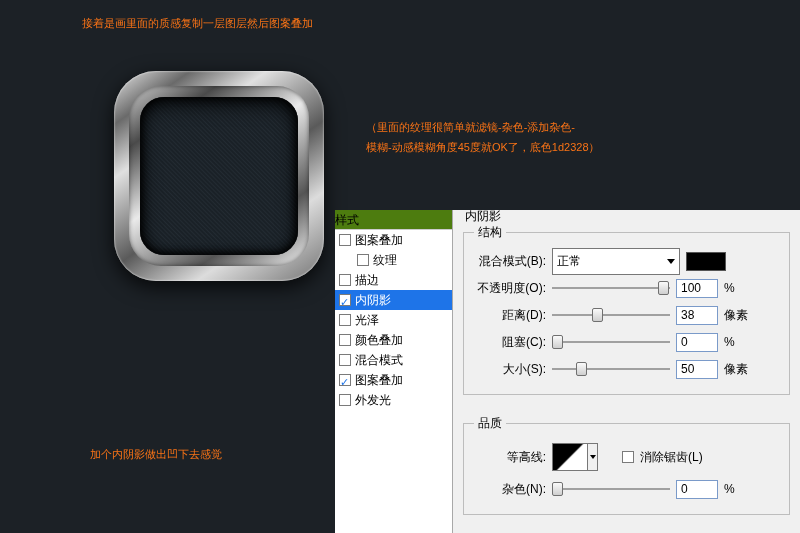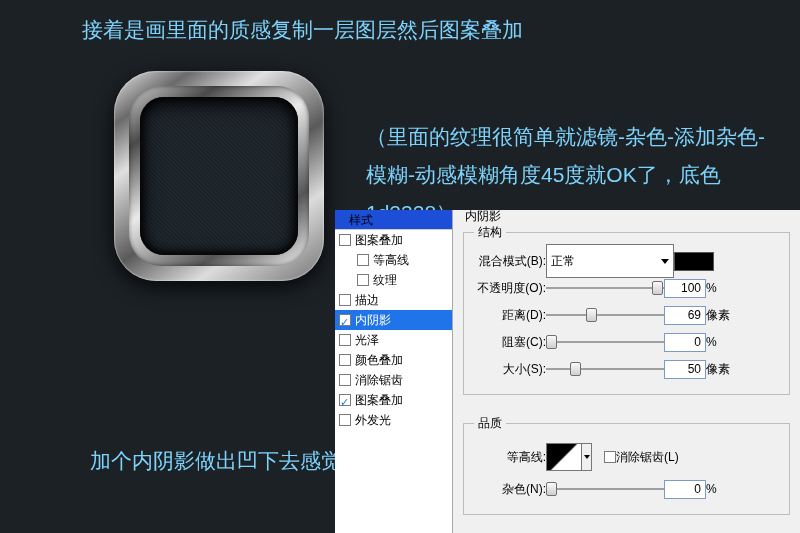--- a/index.html
+++ b/index.html
@@ -1,45 +1,45 @@
 <!DOCTYPE html>
 <html><head>
 <meta charset="utf-8">
 <style>
 *{box-sizing:border-box;margin:0;padding:0}
 body{width:800px;height:533px;background:#1c2126;font-family:"Microsoft YaHei",SimSun,sans-serif;overflow:hidden;position:relative}
-.caption{color:#7dd3fc;font-size:21px;position:absolute}
+.caption{color:#f97316;font-size:11px;position:absolute}
 .cap1{left:82px;top:16px}
 .cap2{left:366px;top:118px;line-height:1.8}
 .cap3{left:90px;top:447px}
 .icon-preview{position:absolute;left:114px;top:71px;width:210px;height:210px;border-radius:42px;background:linear-gradient(145deg,#e8e8e8,#6a6a6a 15%,#e0e0e0 30%,#5a5a5a 55%,#dcdcdc 75%,#737373);box-shadow:0 6px 20px rgba(0,0,0,.8),inset 0 0 2px #fff}
 .icon-inner1{position:absolute;inset:15px;border-radius:32px;background:linear-gradient(325deg,#f5f5f5,#555 25%,#eaeaea 55%,#4a4a4a 80%,#d0d0d0);box-shadow:inset 0 0 4px rgba(0,0,0,.5)}
 .icon-inner2{position:absolute;inset:11px;border-radius:24px;background:repeating-linear-gradient(45deg,#1a2127,#1a2127 1px,#232b32 2px,#1a2127 3px);box-shadow:inset 0 6px 20px rgba(0,0,0,.9),inset 0 -2px 8px rgba(0,0,0,.7),inset 2px 0 8px rgba(0,0,0,.6),inset -2px 0 8px rgba(0,0,0,.6)}
 .panel{position:absolute;left:335px;top:210px;width:465px;height:323px;background:#f0f0f0;font-size:12px;color:#000}
 .styles-col{position:absolute;left:0;top:0;width:118px;height:100%;border-right:1px solid #a8a8a8;background:#fff}
-.styles-header{height:20px;line-height:20px;padding-left:14px;background:#1d4ed8;border-bottom:1px solid #ccc}
+.styles-header{height:20px;line-height:20px;padding-left:0;background:#4d7c0f;border-bottom:1px solid #ccc}
 .srow{height:20px;line-height:20px;padding-left:4px;display:flex;align-items:center;gap:4px;cursor:default}
 .srow.inset{padding-left:22px}
 .srow.sel{background:#1e74e8;color:#fff}
 .ck{width:12px;height:12px;border:1px solid #7a7a7a;background:#fff;display:inline-block;flex:0 0 12px;position:relative}
 .ck.on::after{content:"✓";position:absolute;left:0;top:-3px;font-size:11px;color:#1e74e8}
 .srow.sel .ck.on::after{color:#1e74e8}
 .inner-panel{position:absolute;left:118px;top:0;right:0;bottom:0;padding:6px 10px}
 .gtitle{position:absolute;left:12px;top:-2px;font-size:12px}
 fieldset{border:1px solid #bdbdbd;padding:10px 10px 8px;margin:8px 0 20px;position:relative}
 legend{font-size:12px;padding:0 4px}
-.frow{display:flex;align-items:center;margin-bottom:7px;height:20px}
+.frow{display:flex;align-items:center;gap:6px;margin-bottom:7px;height:20px}
 .flabel{width:72px;text-align:right;font-size:12px}
-.dropdown{flex:0 0 128px;height:34px;background:#fff;border:1px solid #777;display:flex;align-items:center;padding:0 4px;justify-content:space-between}
+.dropdown{flex:0 0 128px;height:27px;background:#fff;border:1px solid #777;display:flex;align-items:center;padding:0 4px;justify-content:space-between}
 .dropdown .dd-arrow{width:0;height:0;border-left:4px solid transparent;border-right:4px solid transparent;border-top:5px solid #000}
 .colorbox{width:40px;height:19px;background:#000;border:1px solid #555}
 .slider{flex:0 0 118px;height:18px;position:relative}
 .slider-track{position:absolute;left:0;right:0;top:8px;height:2px;background:#a0a0a0}
 .slider-thumb{position:absolute;top:2px;width:11px;height:14px;background:linear-gradient(#fafafa,#cfcfcf);border:1px solid #707070;border-radius:2px}
-.numinput{width:42px;height:19px;border:1px solid #7a9ac9;background:#fff;text-align:right;padding:0 4px;line-height:17px;font-size:12px}
+.numinput{width:42px;height:19px;border:1px solid #7a9ac9;background:#fff;text-align:left;padding:0 4px;line-height:17px;font-size:12px}
 .unit{font-size:12px}
 .angle-dial{width:30px;height:30px;border:1px solid #888;border-radius:50%;background:#fff;position:relative}
 .angle-dial::after{content:"";position:absolute;left:50%;top:50%;width:12px;height:1px;background:#000;transform-origin:left center;transform:rotate(-90deg)}
 .contour-box{width:36px;height:28px;border:1px solid #777;background:linear-gradient(135deg,#000 0 48%,#fff 52% 100%);position:relative}
 .contour-arrow{width:10px;height:28px;border:1px solid #777;border-left:0;display:flex;align-items:center;justify-content:center}
 .contour-arrow::after{content:"";width:0;height:0;border-left:3px solid transparent;border-right:3px solid transparent;border-top:4px solid #000}
 </style>
 </head>
 <body>
 
@@ -58,45 +58,41 @@
 
 <div class="panel">
   <div class="styles-col">
     <div class="styles-header">样式</div>
     <div class="srow">
         <span class="ck"></span>
         <span>图案叠加</span>
       </div>
     <div class="srow inset">
         <span class="ck"></span>
-        <span>等高线</span>
-      </div>
-    <div class="srow inset">
-        <span class="ck"></span>
         <span>纹理</span>
       </div>
     <div class="srow">
         <span class="ck"></span>
         <span>描边</span>
       </div>
     <div class="srow sel">
         <span class="ck on"></span>
         <span>内阴影</span>
       </div>
     <div class="srow">
         <span class="ck"></span>
         <span>光泽</span>
       </div>
     <div class="srow">
         <span class="ck"></span>
         <span>颜色叠加</span>
       </div>
     <div class="srow">
         <span class="ck"></span>
-        <span>消除锯齿</span>
+        <span>混合模式</span>
       </div>
     <div class="srow">
         <span class="ck on"></span>
         <span>图案叠加</span>
       </div>
     <div class="srow">
         <span class="ck"></span>
         <span>外发光</span>
       </div>
   </div>
@@ -126,21 +122,21 @@
         <div class="unit">%</div>
       </div>
 
 
       <div class="frow">
         <div class="flabel">距离(D):</div>
         <div class="slider">
             <div class="slider-track"></div>
             <div class="slider-thumb" style="left:40px"></div>
           </div>
-        <div class="numinput">69</div>
+        <div class="numinput">38</div>
         <div class="unit">像素</div>
       </div>
 
       <div class="frow">
         <div class="flabel">阻塞(C):</div>
         <div class="slider">
             <div class="slider-track"></div>
             <div class="slider-thumb" style="left:0"></div>
           </div>
         <div class="numinput">0</div>

